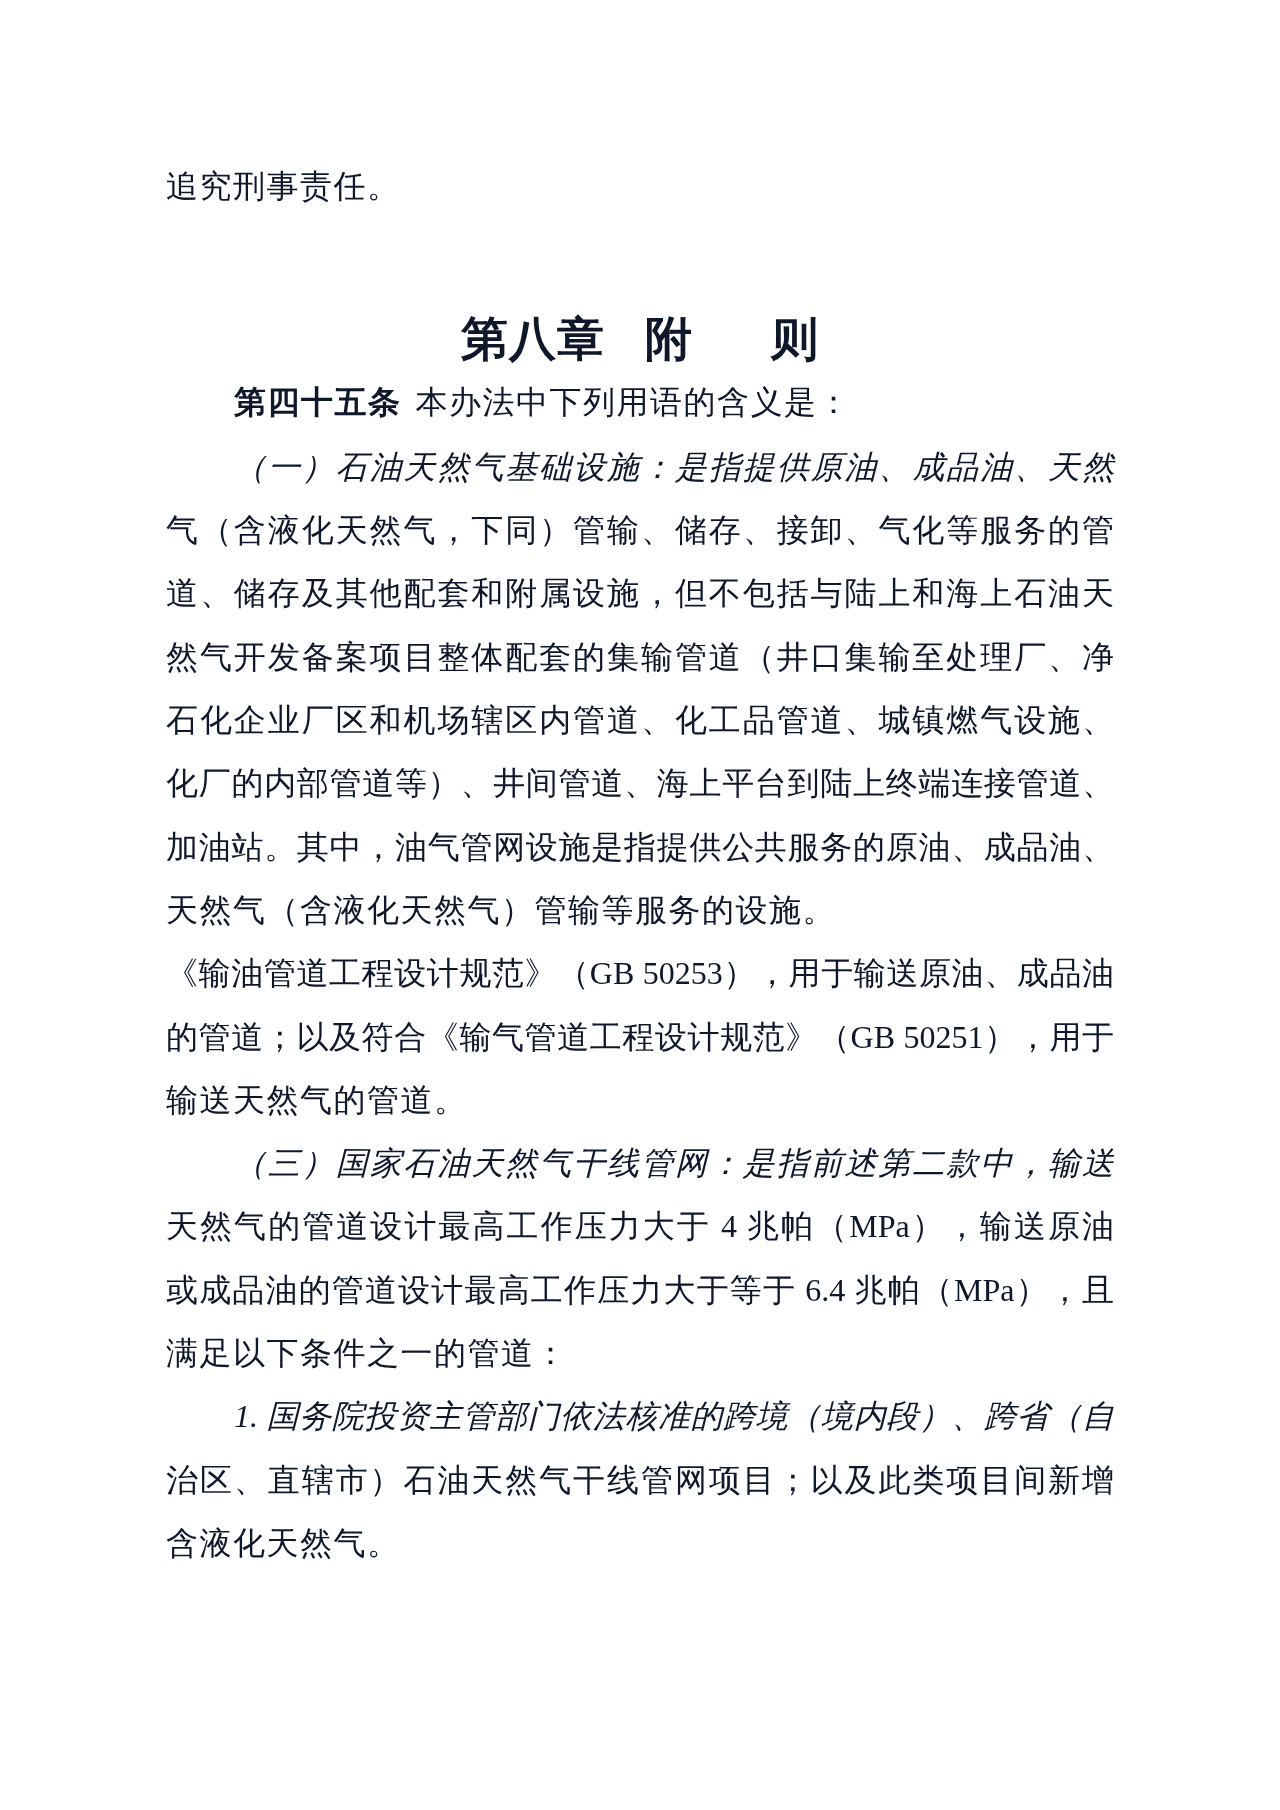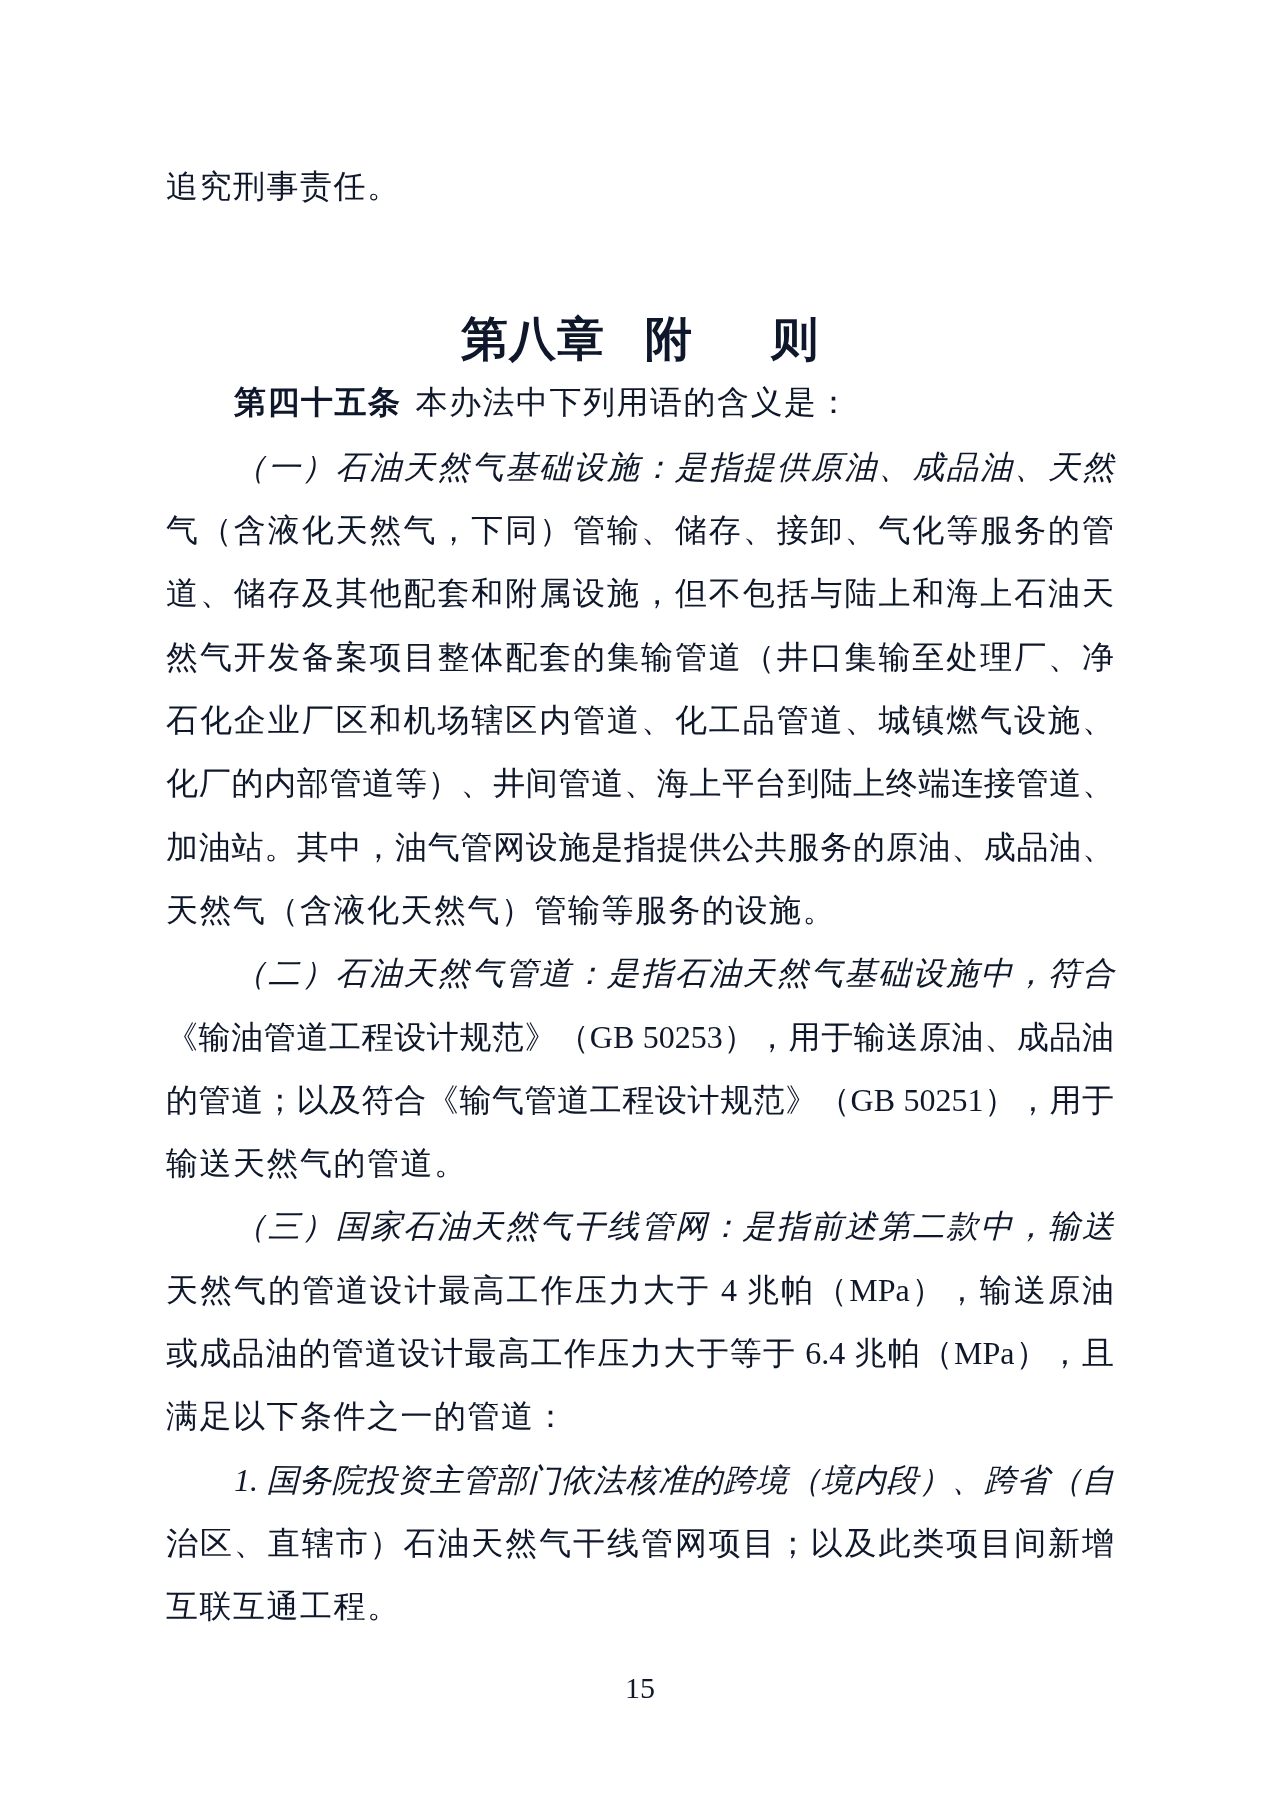--- a/index.html
+++ b/index.html
@@ -95,28 +95,26 @@
     </div>
 
     <div class="line indent">（一）石油天然气基础设施：是指提供原油、成品油、天然</div>
     <div class="line">气（含液化天然气，下同）管输、储存、接卸、气化等服务的管</div>
     <div class="line">道、储存及其他配套和附属设施，但不包括与陆上和海上石油天</div>
     <div class="line">然气开发备案项目整体配套的集输管道（井口集输至处理厂、净</div>
     <div class="line">石化企业厂区和机场辖区内管道、化工品管道、城镇燃气设施、</div>
     <div class="line">化厂的内部管道等）、井间管道、海上平台到陆上终端连接管道、</div>
     <div class="line">加油站。其中，油气管网设施是指提供公共服务的原油、成品油、</div>
     <div class="line short">天然气（含液化天然气）管输等服务的设施。</div>
-    <div class="line indent">（二）石油天然气管道：是指石油天然气基础设施中，符合</div>
     <div class="line">《输油管道工程设计规范》（GB 50253），用于输送原油、成品油</div>
     <div class="line">的管道；以及符合《输气管道工程设计规范》（GB 50251），用于</div>
     <div class="line short">输送天然气的管道。</div>
     <div class="line indent">（三）国家石油天然气干线管网：是指前述第二款中，输送</div>
     <div class="line">天然气的管道设计最高工作压力大于 4 兆帕（MPa），输送原油</div>
     <div class="line">或成品油的管道设计最高工作压力大于等于 6.4 兆帕（MPa），且</div>
     <div class="line short">满足以下条件之一的管道：</div>
     <div class="line indent">1. 国务院投资主管部门依法核准的跨境（境内段）、跨省（自</div>
     <div class="line">治区、直辖市）石油天然气干线管网项目；以及此类项目间新增</div>
-    <div class="line short">互联互通工程。</div>
+    <div class="line short">含液化天然气。</div>
 
   </div>
 
-  <div class="page-number">15</div>
 </div>
 
 </body></html>

